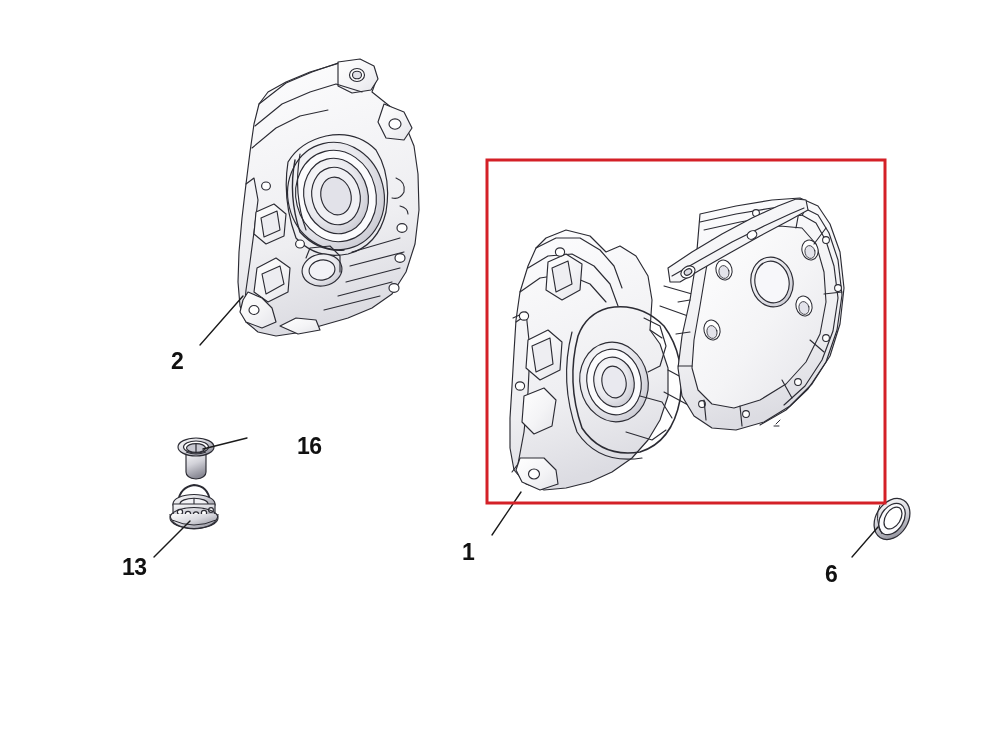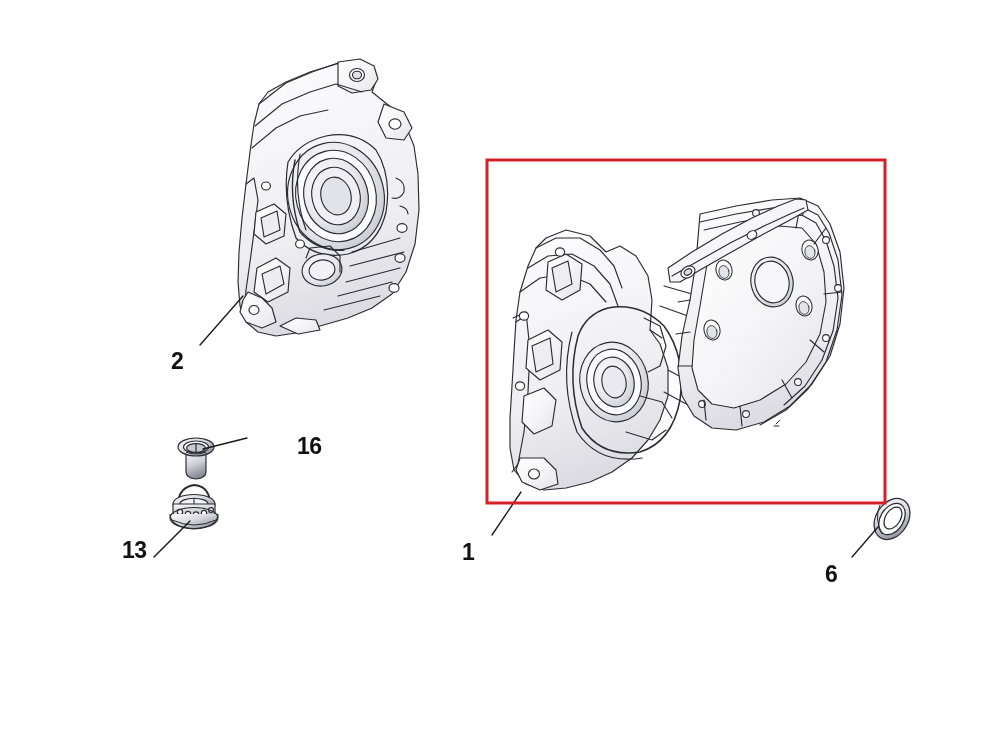--- a/index.html
+++ b/index.html
@@ -307,17 +307,17 @@
 
     <rect x="487" y="160" width="398" height="343" fill="none" stroke="#d42027" stroke-width="3"></rect>
   </svg>
 
   <div class="callout-label" style="left:462px; top:541px;">1</div>
 
   <div class="callout-label" style="left:171px; top:350px;">2</div>
 
   <div class="callout-label" style="left:825px; top:563px;">6</div>
 
-  <div class="callout-label" style="left:122px; top:539px;">13</div>
+  <div class="callout-label" style="left:122px; top:556px;">13</div>
 
   <div class="callout-label" style="left:249px; top:435px;margin-left:48px;">16</div>
 
 </div>
 
 </body></html>

